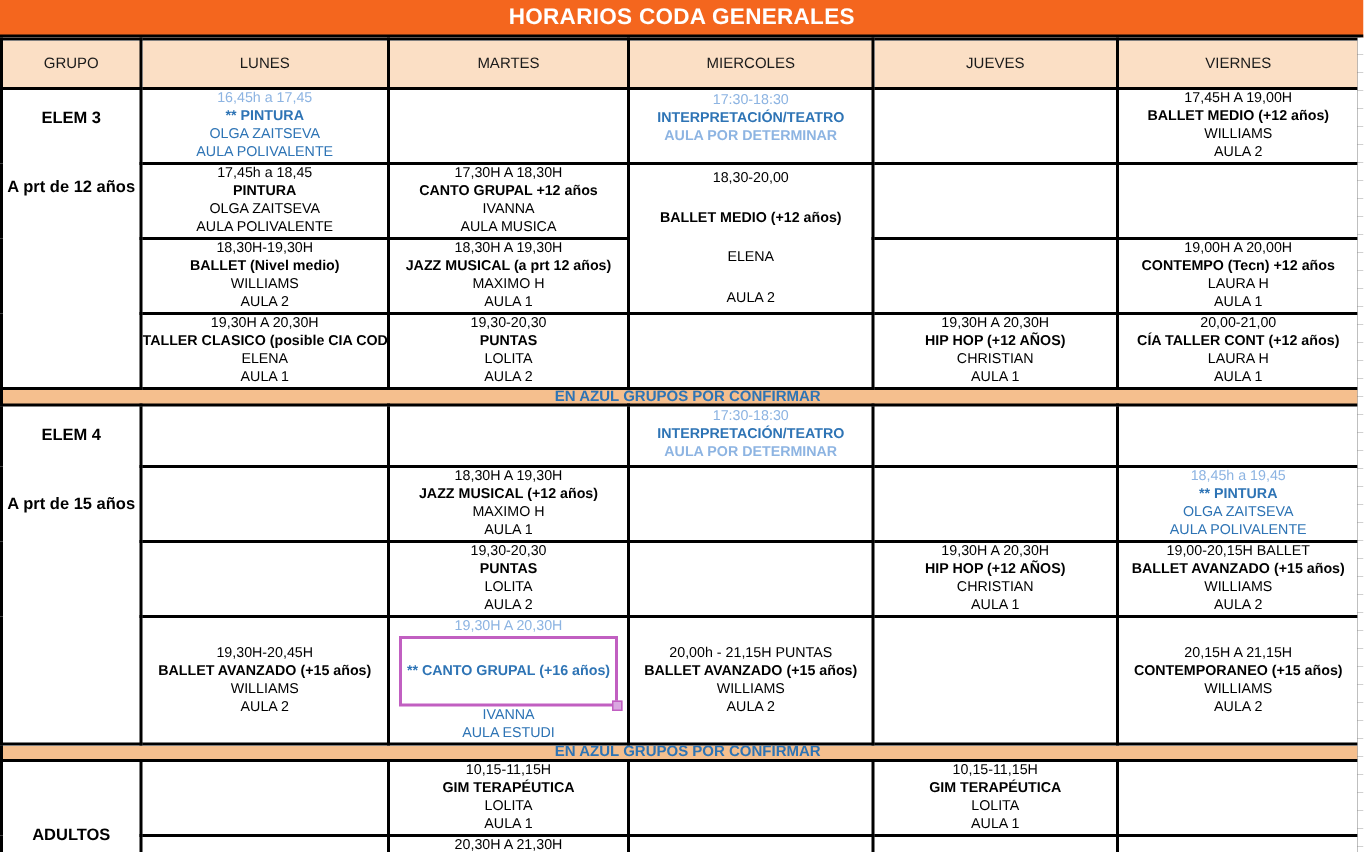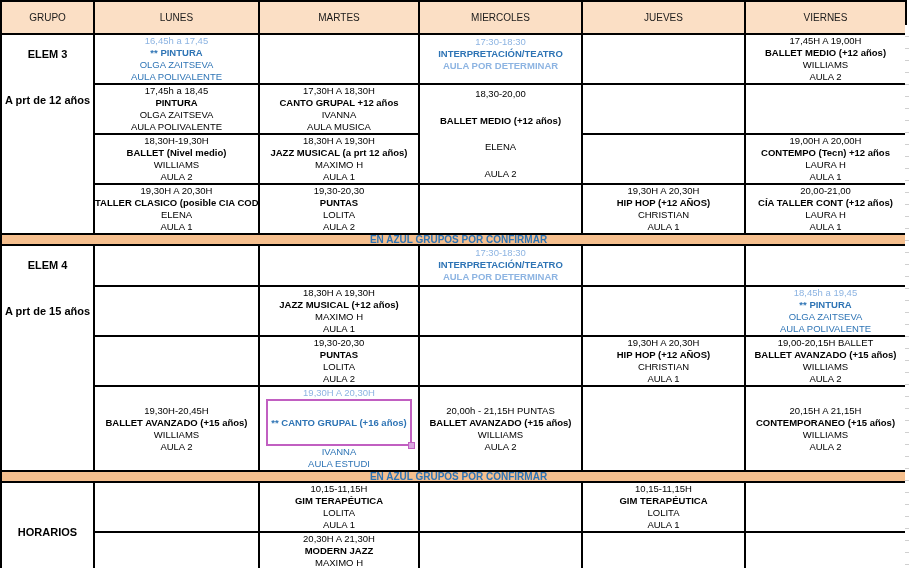--- a/index.html
+++ b/index.html
@@ -59,20 +59,21 @@
   }
   .gutter{
     position:absolute;top:25px;right:0;width:4px;height:543px;
     background:repeating-linear-gradient(to bottom,#ffffff 0 11px,#d0d0d0 11px 12px);
   }
 </style>
 </head>
 <body>
 
 <div class="page">
+  <div class="titlebar">HORARIOS CODA GENERALES</div>
 
   <table class="sched">
     <colgroup>
       <col style="width:93px">
         <col style="width:165px">
         <col style="width:160px">
       <col style="width:163px">
         <col style="width:163px">
         <col style="width:161px">
     </colgroup>
@@ -271,21 +272,21 @@
             <span class="line">WILLIAMS</span>
             <span class="line">AULA 2</span>
           </td>
         </tr>
         <tr>
           <td colspan="6" class="sep">EN AZUL GRUPOS POR CONFIRMAR</td>
         </tr>
         <tr style="height: 43px;">
           <td class="grupo center" rowspan="2">
             <div class="gwrap">
-              <div>HORARIOS</div>
+              <div>ADULTOS</div>
             </div>
           </td>
           <td></td>
           <td>
             <span class="line">10,15-11,15H</span>
             <span class="line b">GIM TERAPÉUTICA</span>
             <span class="line">LOLITA</span>
             <span class="line">AULA 1</span>
           </td>
           <td></td>

